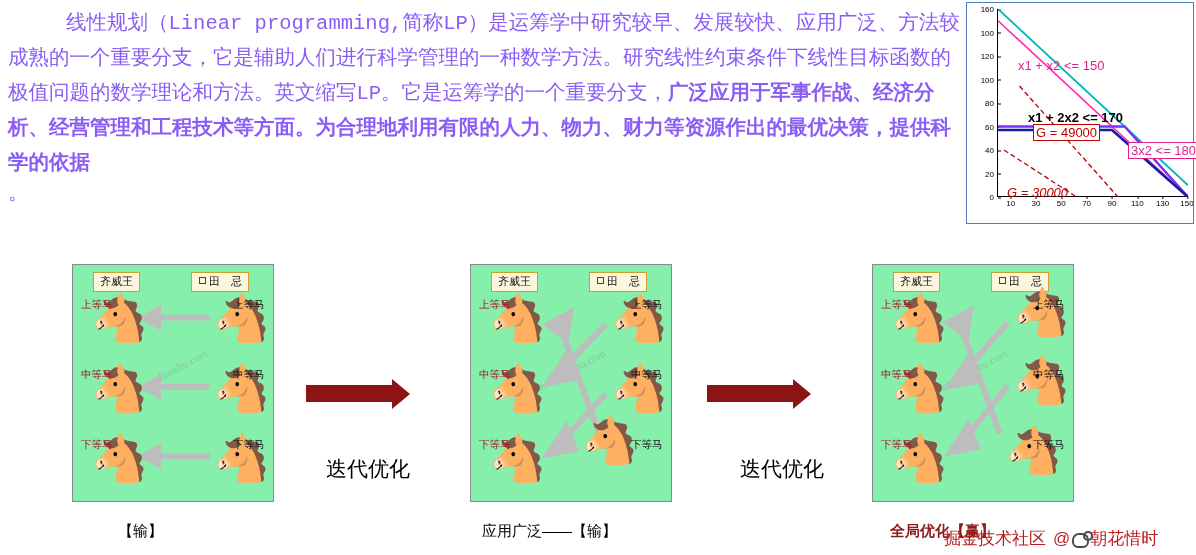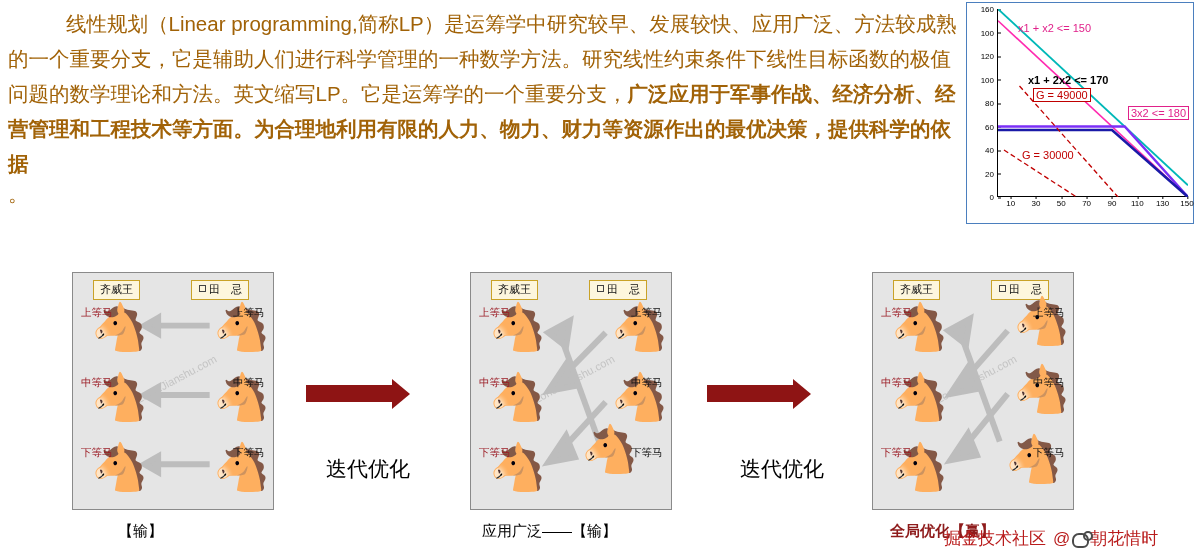--- a/index.html
+++ b/index.html
@@ -16,22 +16,23 @@
     background: #ffffff;
   }
 
   
   #paragraph {
     position: absolute;
     left: 8px; top: 6px;
     width: 955px;
     font-size: 20.5px;
     line-height: 35px;
-    color: #a16207;
+    color: #8b5cf6;
     letter-spacing: 0px;
+    font-family: Liberation Mono, monospace;
   }
   #paragraph .indent { display: inline-block; width: 58px; }
   #paragraph .bold { font-weight: bold; }
   #paragraph .tail { display: block; font-size: 20.5px; line-height: 26px; }
 
   
   #chart-wrap {
     position: absolute;
     left: 966px; top: 2px;
     width: 228px; height: 222px;
@@ -73,36 +74,38 @@
   .xtick::before {
     content: "";
     position: absolute;
     left: 50%; top: 0;
     width: 1px; height: 3px;
     background: #000;
   }
   #chart-svg { position: absolute; left: 0; top: 0; }
   .chart-label {
     position: absolute;
-    font-size: 11px;
-    white-space: nowrap;
+    font-size: 13px;
+    white-space: nowrap;
+    margin-top: 36px;
   }
   .lbl-box {
     border: 1px solid currentColor;
     padding: 0 2px;
     background: #fff;
   }
 
   
   .panel {
     position: absolute;
-    top: 272px;
+    top: 264px;
     width: 202px; height: 238px;
     border: 1px solid #8a8a8a;
-    background: #e5e5e5;
+    background: #86efac;
+    font-family: Liberation Serif, serif;
   }
   #panel1 { left: 72px; }
   #panel2 { left: 470px; }
   #panel3 { left: 872px; }
 
   .tag {
     position: absolute;
     top: 7px;
     font-size: 11px;
     padding: 1px 6px 2px 6px;
@@ -264,21 +267,21 @@
 
         <line x1="21.5" y1="77" x2="120" y2="188" stroke="#c00000" stroke-width="1.3" stroke-dasharray="5,3"></line>
 
         <line x1="6" y1="141" x2="78.5" y2="188" stroke="#c00000" stroke-width="1.3" stroke-dasharray="5,3"></line>
       </svg>
 
       <div class="chart-label" style="left:20px; top:13px; color:#e0218a;">x1 + x2 &lt;= 150</div>
       <div class="chart-label" style="left:30px; top:65px; color:#000;font-weight:bold;">x1 + 2x2 &lt;= 170</div>
       <div class="chart-label lbl-box" style="left:35px; top:79px; color:#c00000;">G = 49000</div>
       <div class="chart-label lbl-box" style="left:130px; top:97px; color:#e0218a;">3x2 &lt;= 180</div>
-      <div class="chart-label" style="left:24px; top:140px; color:#c00000;">G = 30000</div>
+      <div class="chart-label" style="left:9px; top:140px; color:#c00000;font-style:italic;">G = 30000</div>
     </div>
   </div>
 
   <div class="panel" id="panel1">
     <div class="tag left">齐威王</div>
     <div class="tag right"><span class="sq"></span><span>田　忌</span></div>
 
     <div class="wm" style="left:58px; top:100px;">Zone.Jianshu.com</div>
 
     <svg class="lines" viewBox="0 0 202 238">

